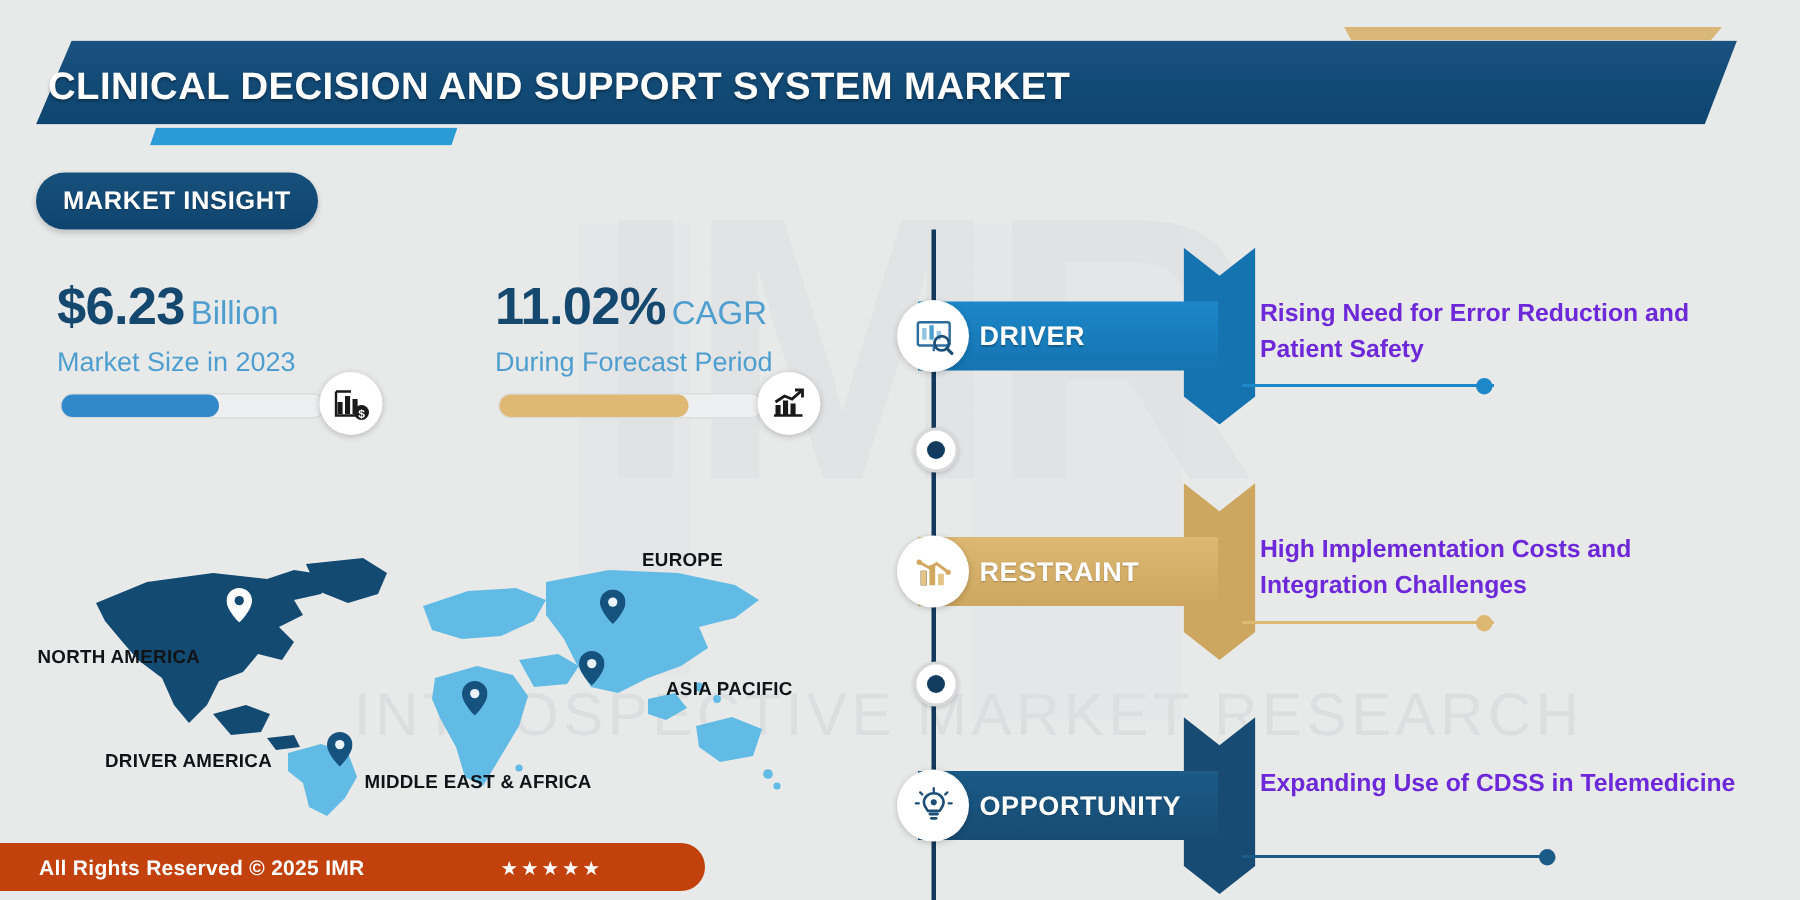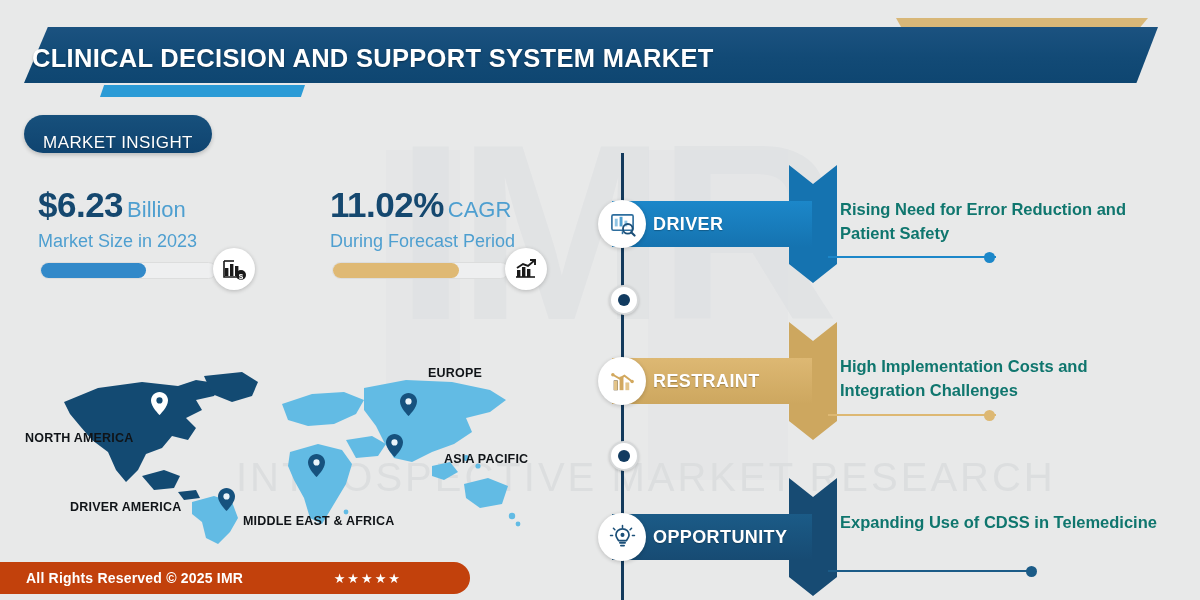--- a/index.html
+++ b/index.html
@@ -45,22 +45,22 @@
   .hdr-underline{
     position:absolute;left:100px;top:85px;width:205px;height:12px;
     background:#2b9bd6;
     clip-path:polygon(2% 0,100% 0,98% 100%,0 100%);
   }
 
   
   .pill{
     position:absolute;border-radius:999px;
     background:linear-gradient(180deg,#17507c 0%,#0f4470 100%);
-    color:#fff;font-weight:400;letter-spacing:.4px;
-    display:flex;align-items:flex-end;justify-content:center;
+    color:#fff;font-weight:700;letter-spacing:.4px;
+    display:flex;align-items:center;justify-content:center;
     box-shadow:0 2px 4px rgba(0,0,0,.2);
     text-shadow:0 1px 1px rgba(0,0,0,.3);
   }
   #pill-insight{left:24px;top:115px;width:188px;height:38px;font-size:17px;}
   #pill-geo{left:24px;top:316px;width:268px;height:38px;font-size:17px;}
   #pill-dyn{left:592px;top:115px;width:232px;height:38px;font-size:17px;}
 
   
   .kpi{position:absolute;}
   .kpi .val{font-size:35px;font-weight:700;color:#15486f;letter-spacing:-.5px;}
@@ -103,21 +103,21 @@
   .row-icon{
     position:absolute;width:48px;height:48px;border-radius:50%;
     background:#fff;box-shadow:0 1px 4px rgba(0,0,0,.2);
     display:flex;align-items:center;justify-content:center;z-index:4;
   }
   .row-cat{
     position:absolute;color:#fff;font-size:18px;font-weight:700;
     letter-spacing:.4px;text-shadow:0 1px 1px rgba(0,0,0,.25);z-index:3;
   }
   .row-desc{
-    position:absolute;font-size:16.5px;font-weight:700;color:#0f766e;
+    position:absolute;font-size:16.5px;font-weight:700;color:#6d28d9;
     line-height:1.45;width:330px;
   }
   .row-rule{position:absolute;height:2px;}
   .row-knob{position:absolute;width:11px;height:11px;border-radius:50%;}
 
   
   .footer{
     position:absolute;left:0;top:562px;width:470px;height:32px;
     background:#2b9bd6;border-radius:0 16px 16px 0;
     display:flex;align-items:center;

